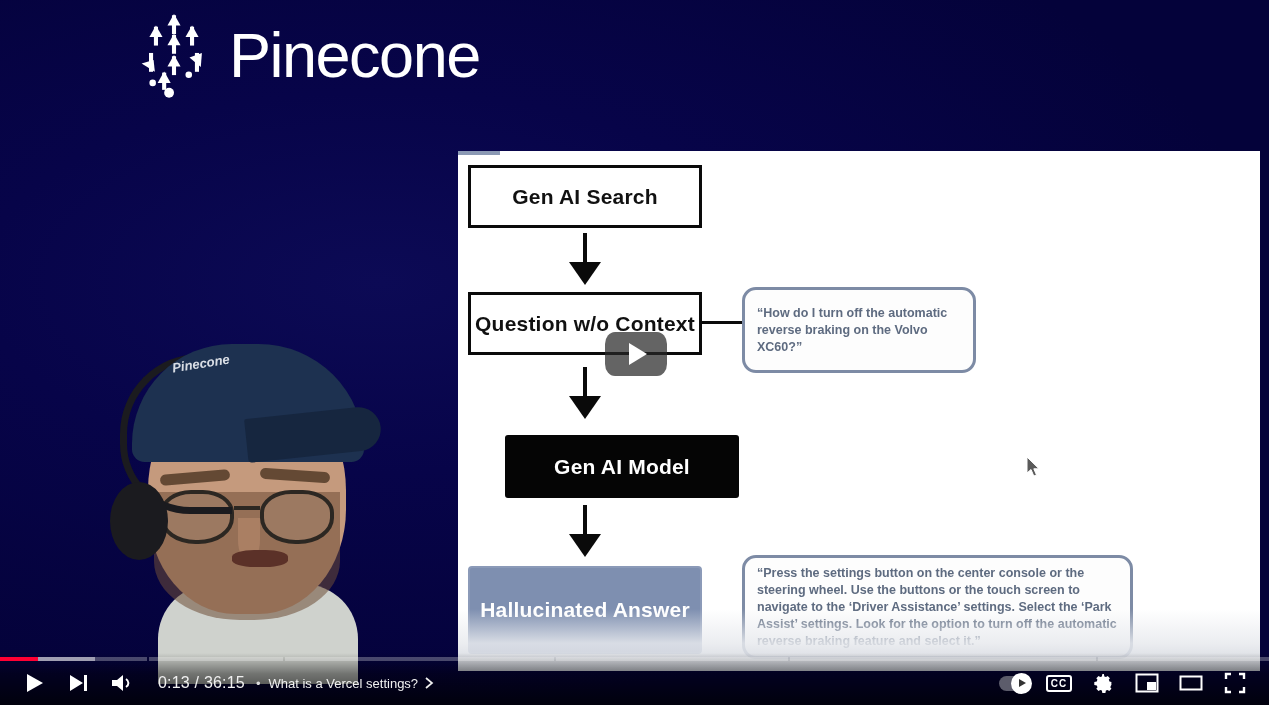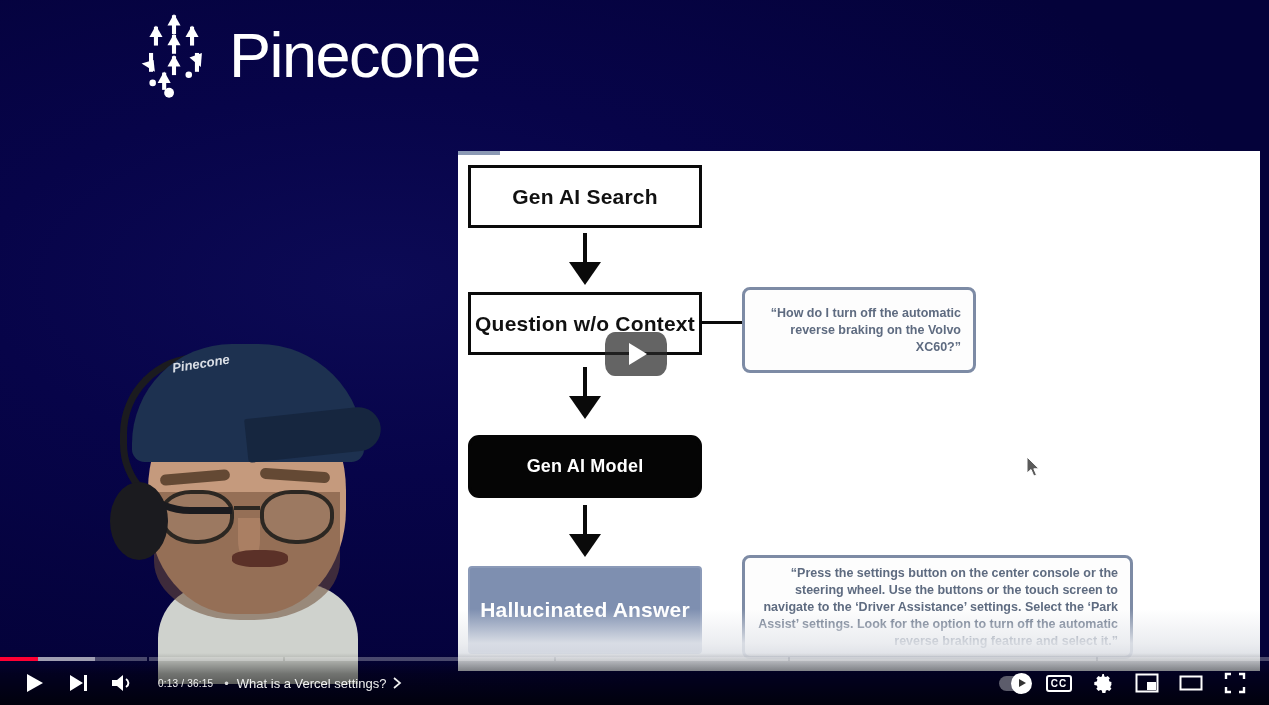--- a/index.html
+++ b/index.html
@@ -77,47 +77,48 @@
   .node-outline {
     background: #ffffff;
     border: 3px solid #0a0a0a;
     color: #111111;
     font-size: 21px;
   }
   .node-filled {
     background: #050505;
     color: #ffffff;
     border: 3px solid #050505;
-    font-size: 18px;
-    border-radius: 11px;
+    font-size: 21px;
+    border-radius: 3px;
+    margin-left: 37px;
   }
   .node-accent {
     background: #7e8fb0;
     color: #ffffff;
     border: 2px solid #8b9ab8;
     font-size: 21px;
     border-radius: 4px;
   }
 
   #node-search   { left: 10px;  top: 14px;  width: 234px; height: 63px; }
   #node-question { left: 10px;  top: 141px; width: 234px; height: 63px; }
   #node-model    { left: 10px;  top: 284px; width: 234px; height: 63px; }
   #node-answer   { left: 10px;  top: 415px; width: 234px; height: 88px; }
 
   
   .callout {
     position: absolute;
     background: #fdfdfd;
     border: 3px solid #7d8ba5;
-    border-radius: 8px;
+    border-radius: 14px;
     color: #5e6b80;
     font-size: 12.5px;
     line-height: 17px;
     font-weight: 700;
-    text-align: right;
+    text-align: left;
     display: flex; align-items: center; justify-content: center;
     padding: 6px 12px;
   }
   #callout-question { left: 284px; top: 136px; width: 234px; height: 86px; }
   #callout-answer   { left: 284px; top: 404px; width: 391px; height: 104px; }
 
   
   .conn {
     position: absolute;
     background: #0b0b0b;
@@ -243,21 +244,21 @@
     display: flex; align-items: center;
   }
   .ctl-left { display: flex; align-items: center; gap: 0; padding-left: 12px; }
   .ctl-right { margin-left: auto; display: flex; align-items: center; gap: 0; padding-right: 12px; }
   .ctl-btn {
     width: 44px; height: 44px;
     display: flex; align-items: center; justify-content: center;
     cursor: pointer;
   }
   .time-label {
-    color: #f0f0f0; font-size: 10px; padding: 0 9px 0 14px;
+    color: #f0f0f0; font-size: 16px; padding: 0 9px 0 14px;
     white-space: nowrap; letter-spacing: .2px;
   }
   .chapter-label {
     color: #f0f0f0; font-size: 13px; display: flex; align-items: center; gap: 6px;
     white-space: nowrap; cursor: pointer;
   }
   .dot-sep { color: #dcdcdc; padding: 0 2px; font-size: 13px; }
   .autoplay {
     width: 34px; height: 15px; border-radius: 8px;
     background: #5c5c6b; position: relative; margin: 0 6px;

